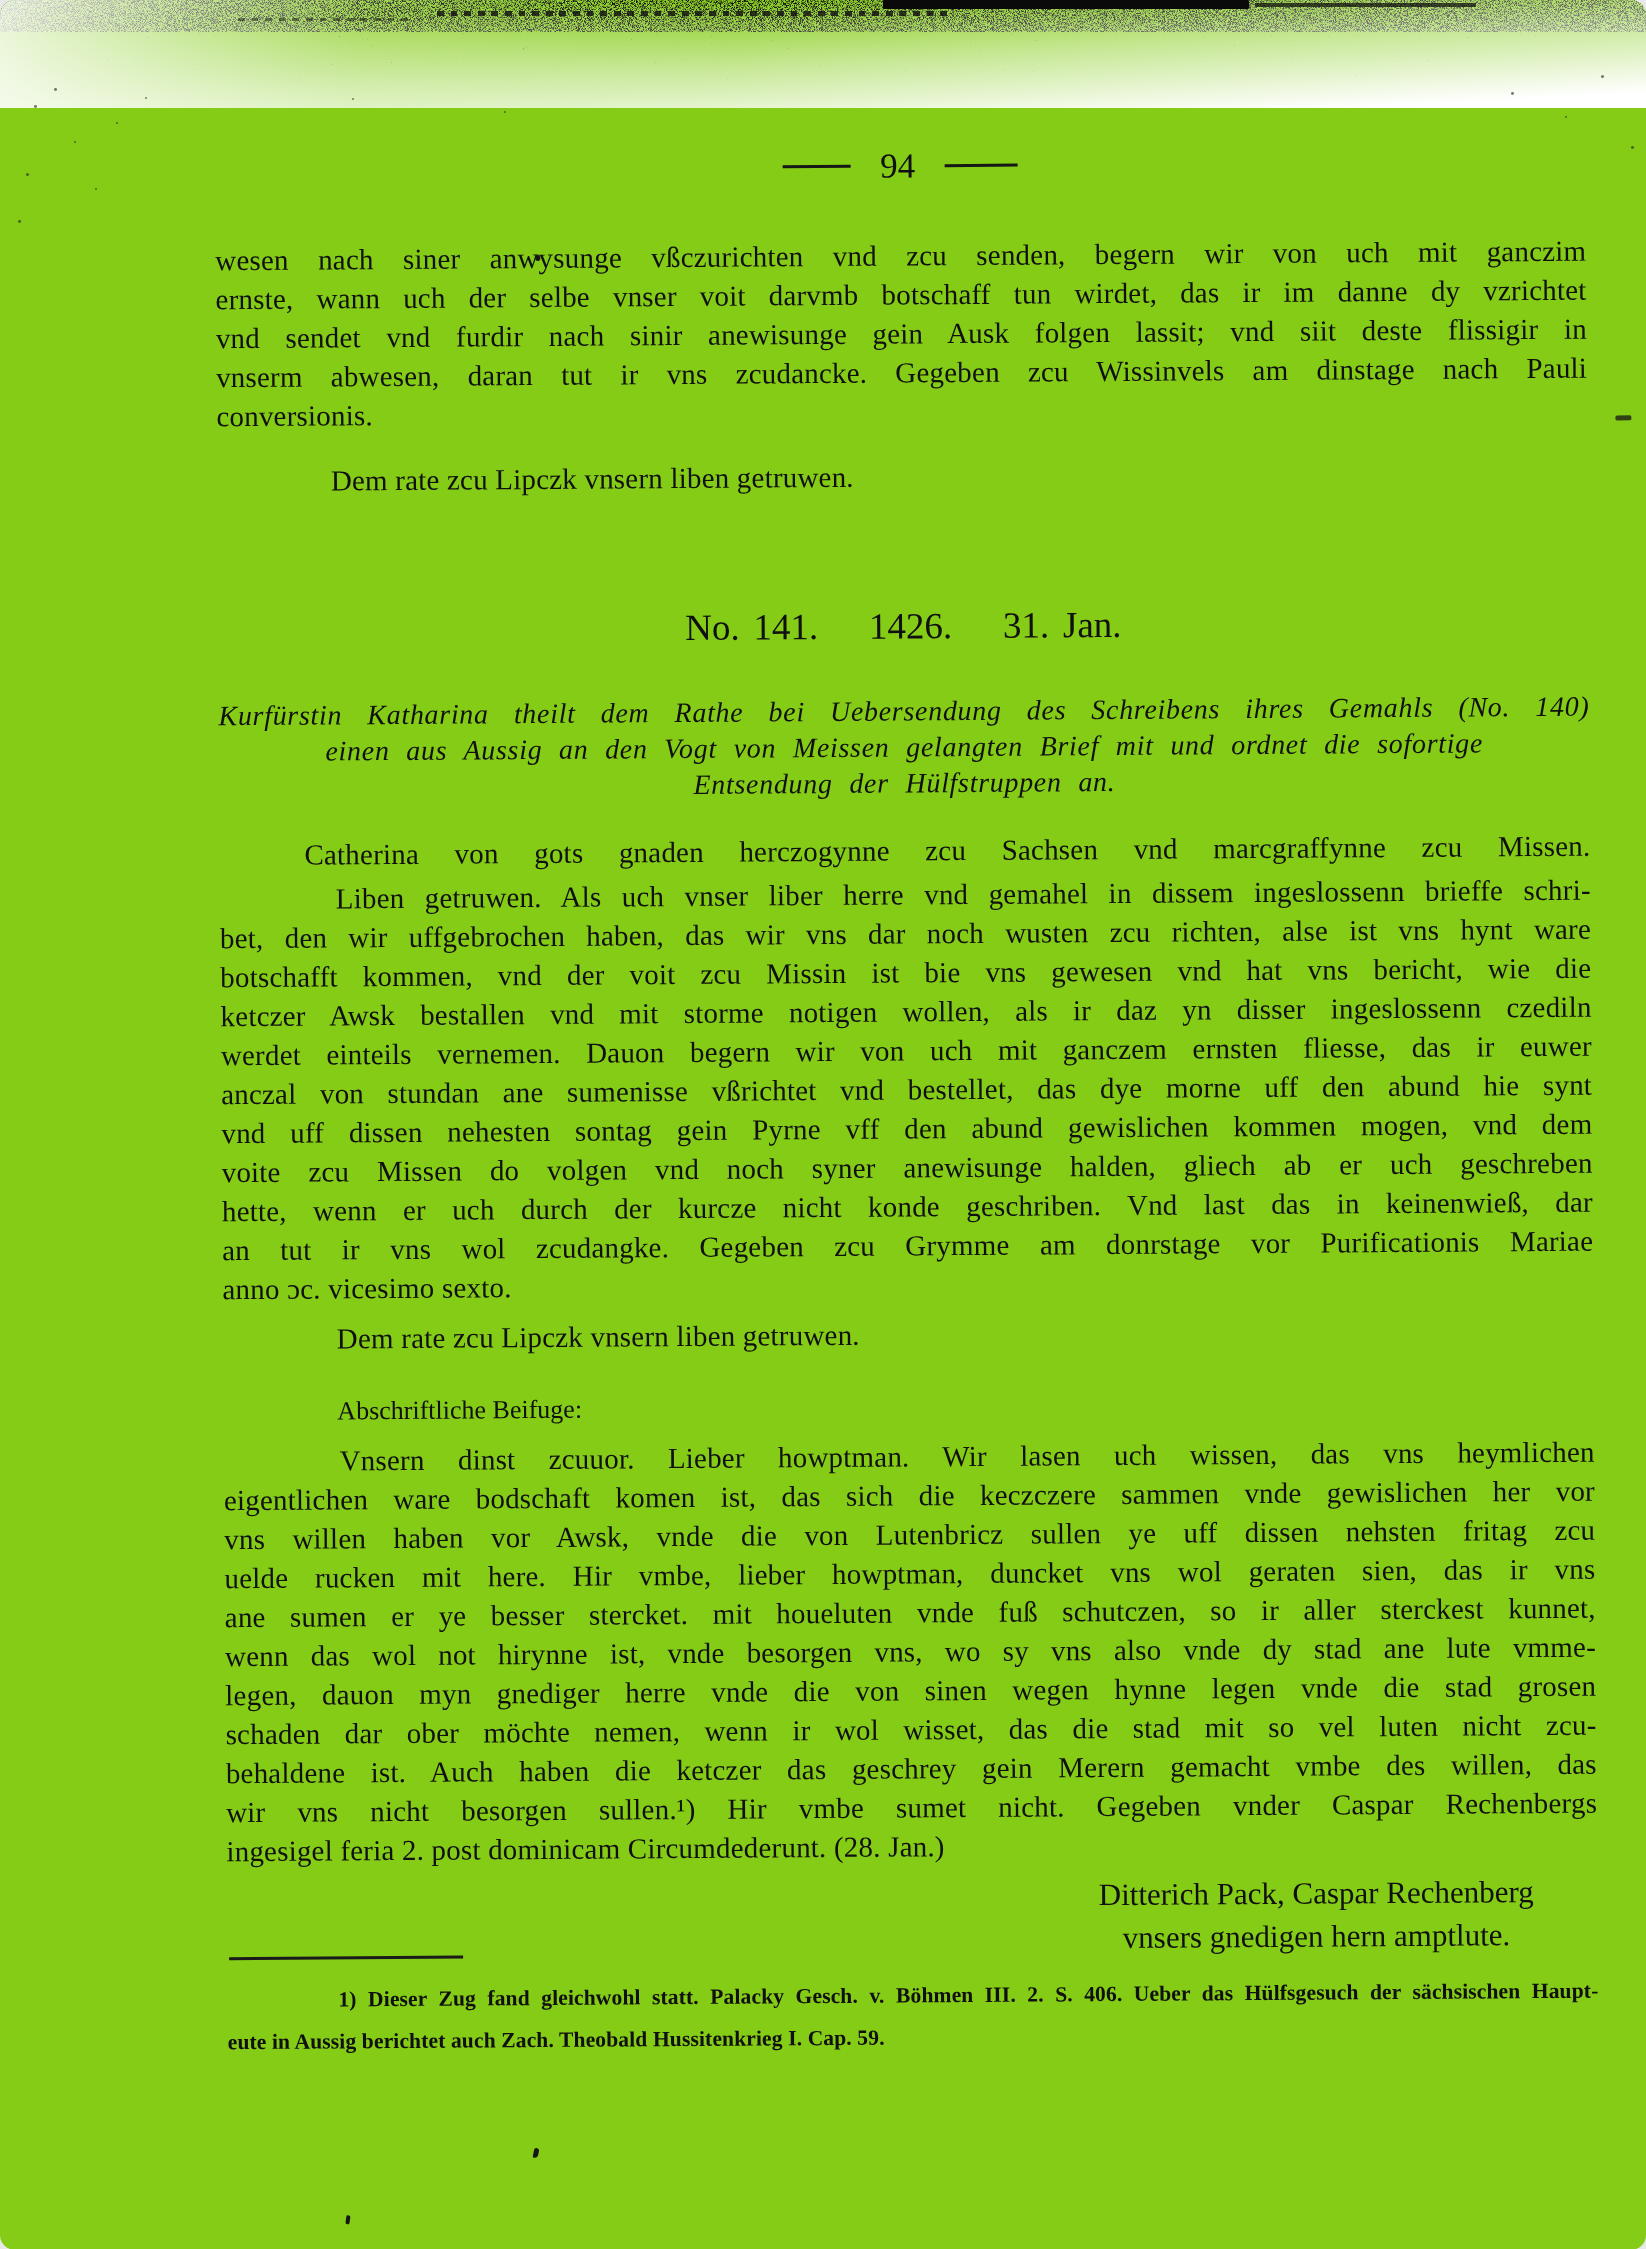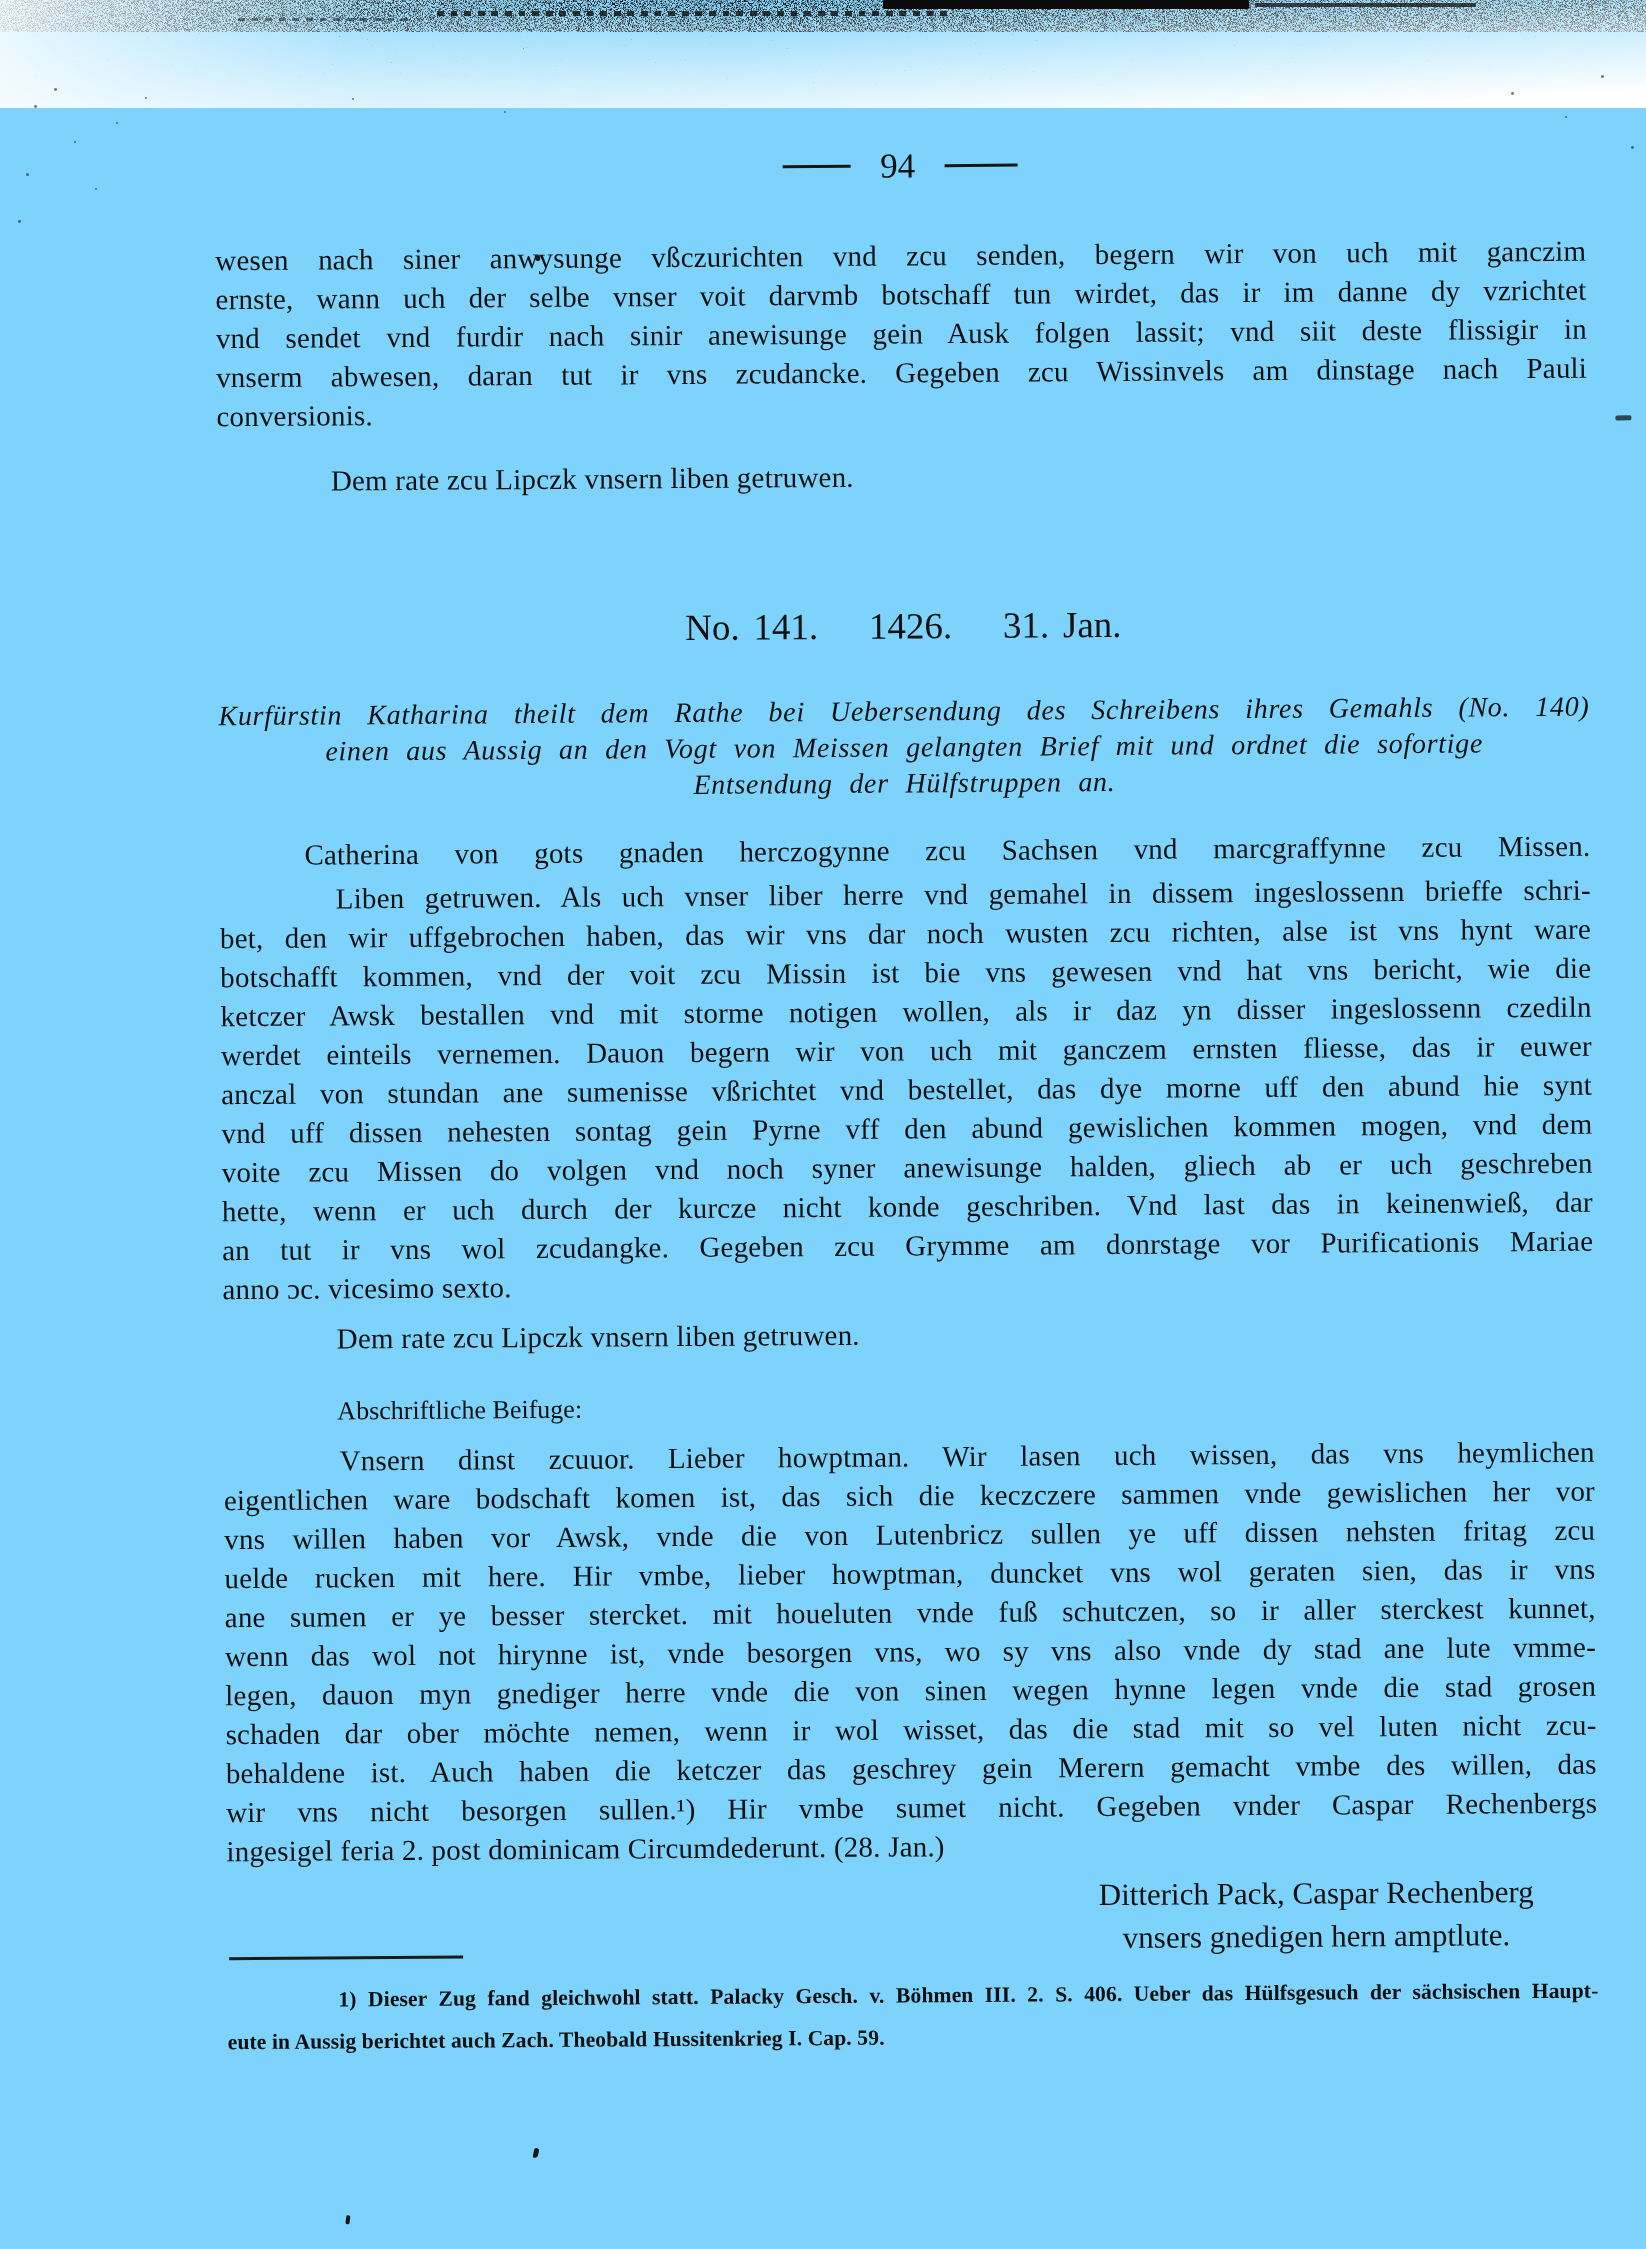--- a/index.html
+++ b/index.html
@@ -1,18 +1,18 @@
 <!DOCTYPE html>
 <html style="font-size:9px"><head>
 <meta charset="utf-8">
 <style>
   html,body{margin:0;padding:0;background:#e8e8e8;}
   .page{
-    position:relative;width:1646px;height:2250px;background:#7dd3fc;overflow:hidden;
-    font-family:"Liberation Serif","DejaVu Serif",serif;color:#101010;
+    position:relative;width:1646px;height:2250px;background:#84cc16;overflow:hidden;
+    font-family:"Liberation Serif","DejaVu Serif",serif;color:#101010;border-radius:15px;
   }
   .rot{position:absolute;left:0;top:0;width:1646px;height:2250px;
        transform:rotate(-0.4deg);transform-origin:823px 1079px;}
   .blk{position:absolute;left:221px;width:1371px;}
   .body{font-size:29px;line-height:39px;letter-spacing:0.2px;}
   .tl{min-height:1em;}
   .jl{text-align:justify;text-align-last:justify;}
   .ind{text-indent:116px;}
   .ind150{text-indent:85px;}
   .ind200{text-indent:114px;}

